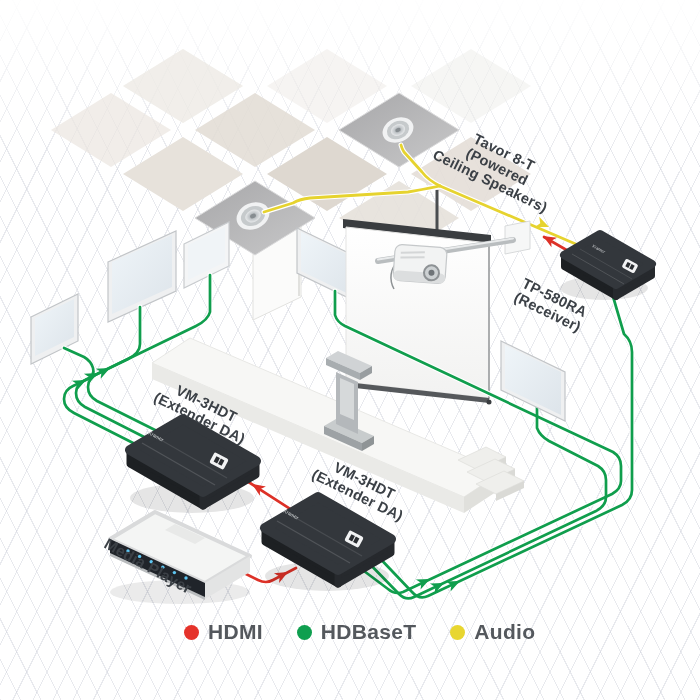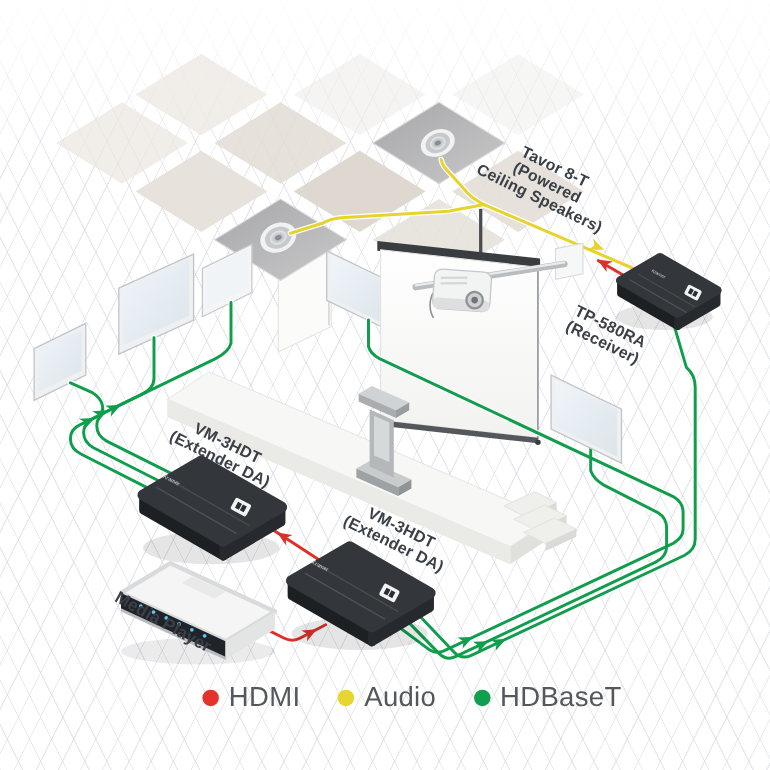--- a/index.html
+++ b/index.html
@@ -18,21 +18,21 @@
     transform:translate(-50%,-50%) rotate(26deg);
     font-weight:700;font-size:14.5px;line-height:1.12;letter-spacing:.2px;
     color:#3b4046;text-align:center;white-space:pre-line;pointer-events:none;
   }
   .iso-label.media{transform:translate(-50%,-50%) rotate(29deg);font-size:15.5px;}
   .legend{
     position:absolute;left:184px;top:620px;display:flex;align-items:center;gap:34px;
   }
   .legend-item{display:flex;align-items:center;gap:9px;}
   .legend-dot{width:15px;height:15px;border-radius:50%;display:inline-block;}
-  .legend-label{font-size:25px;font-weight:400;color:#54585d;letter-spacing:.3px;}
+  .legend-label{font-size:21px;font-weight:700;color:#54585d;letter-spacing:.3px;}
 </style>
 </head>
 <body>
 
 <div class="scene">
 <svg width="700" height="700" viewBox="0 0 700 700">
   <defs>
     <linearGradient id="screenGrad" x1="0" y1="0" x2="1" y2="1">
       <stop offset="0" stop-color="#eff5f9"></stop>
           <stop offset="1" stop-color="#dde4ea"></stop>
@@ -293,21 +293,21 @@
   <div class="iso-label" style="left:361px;top:488px;">VM-3HDT
 (Extender DA)</div>
   <div class="iso-label media" style="left:148px;top:566px;">Media Player</div>
 
   <div class="legend">
     <div class="legend-item">
       <span class="legend-dot" style="background-color: rgb(229, 51, 43);"></span>
       <span class="legend-label">HDMI</span>
     </div>
     <div class="legend-item">
+      <span class="legend-dot" style="background-color: rgb(15, 159, 79);"></span>
+      <span class="legend-label">HDBaseT</span>
+    </div>
+    <div class="legend-item">
       <span class="legend-dot" style="background-color: rgb(232, 214, 48);"></span>
       <span class="legend-label">Audio</span>
     </div>
-    <div class="legend-item">
-      <span class="legend-dot" style="background-color: rgb(15, 159, 79);"></span>
-      <span class="legend-label">HDBaseT</span>
-    </div>
   </div>
 </div>
 
 </body></html>

